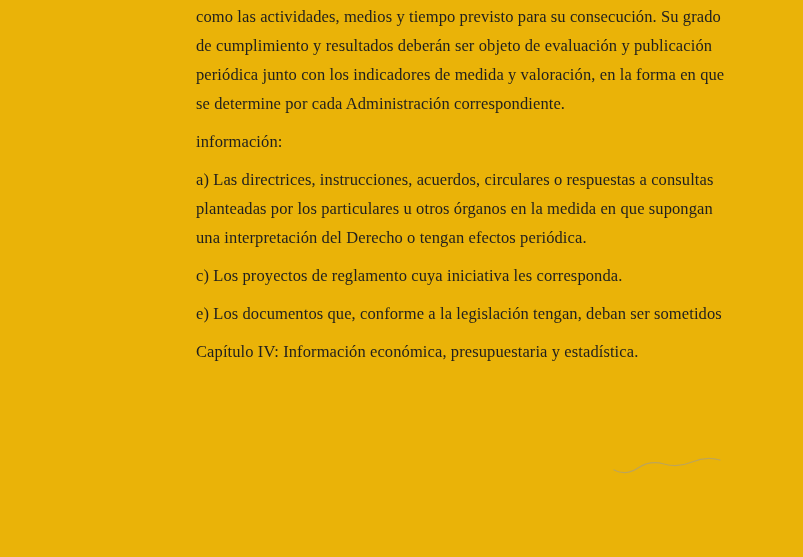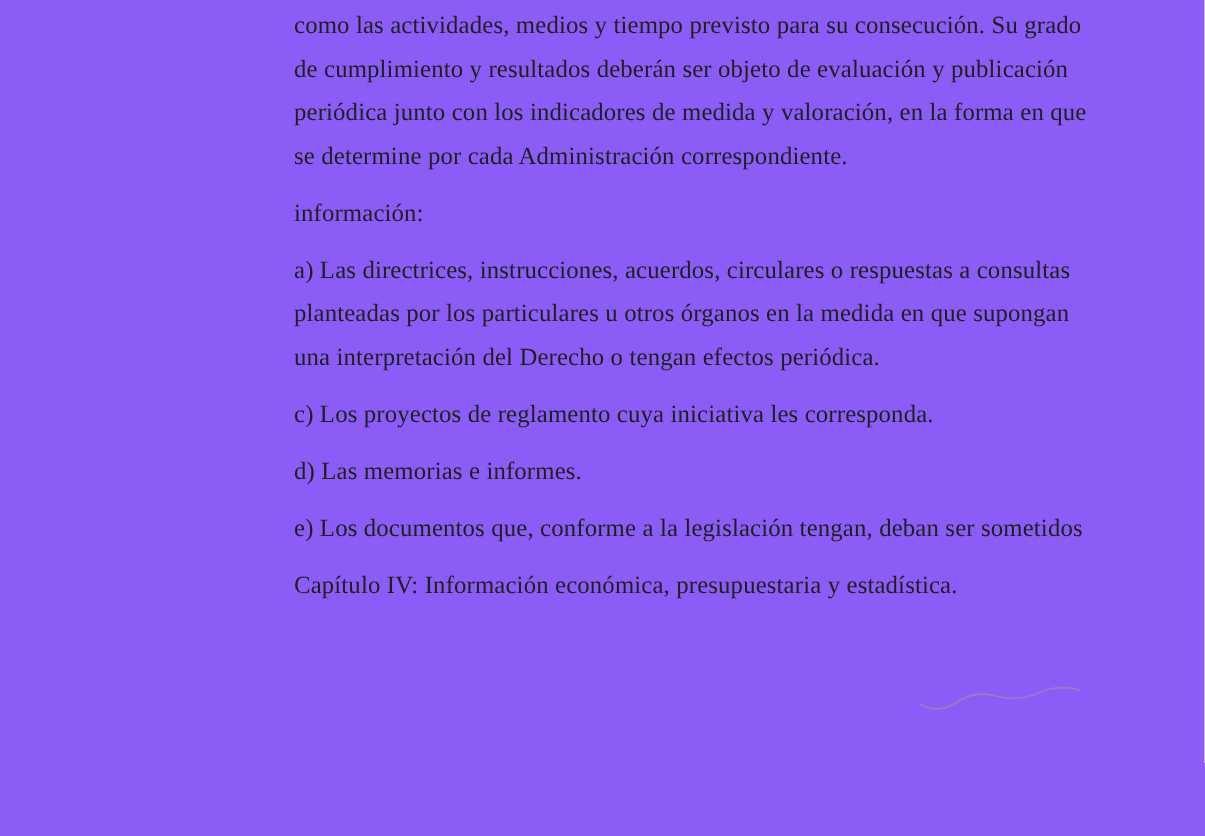--- a/index.html
+++ b/index.html
@@ -6,21 +6,21 @@
   html, body {
     width: 803px;
     height: 557px;
     background: #ffffff;
     overflow: hidden;
   }
   .page {
     position: relative;
     width: 803px;
     height: 557px;
-    background: #8b5cf6;
+    background: #eab308;
     font-family: "Liberation Serif", "DejaVu Serif", serif;
     color: #1f1f1f;
   }
   .text-block {
     position: absolute;
     top: 2px;
     left: 196px;
     width: 540px;
   }
   .para {
@@ -65,23 +65,20 @@
       <span class="line">a) Las directrices, instrucciones, acuerdos, circulares o respuestas a consultas</span>
       <span class="line">planteadas por los particulares u otros órganos en la medida en que supongan</span>
       <span class="line">una interpretación del Derecho o tengan efectos periódica.</span>
     </div>
 
 
     <div class="para">
       <span class="line">c) Los proyectos de reglamento cuya iniciativa les corresponda.</span>
     </div>
 
-    <div class="para">
-      <span class="line">d) Las memorias e informes.</span>
-    </div>
 
     <div class="para">
       <span class="line">e) Los documentos que, conforme a la legislación tengan, deban ser sometidos</span>
     </div>
 
     <div class="para">
       <span class="line">Capítulo IV: Información económica, presupuestaria y estadística.</span>
     </div>
 
   </div>

